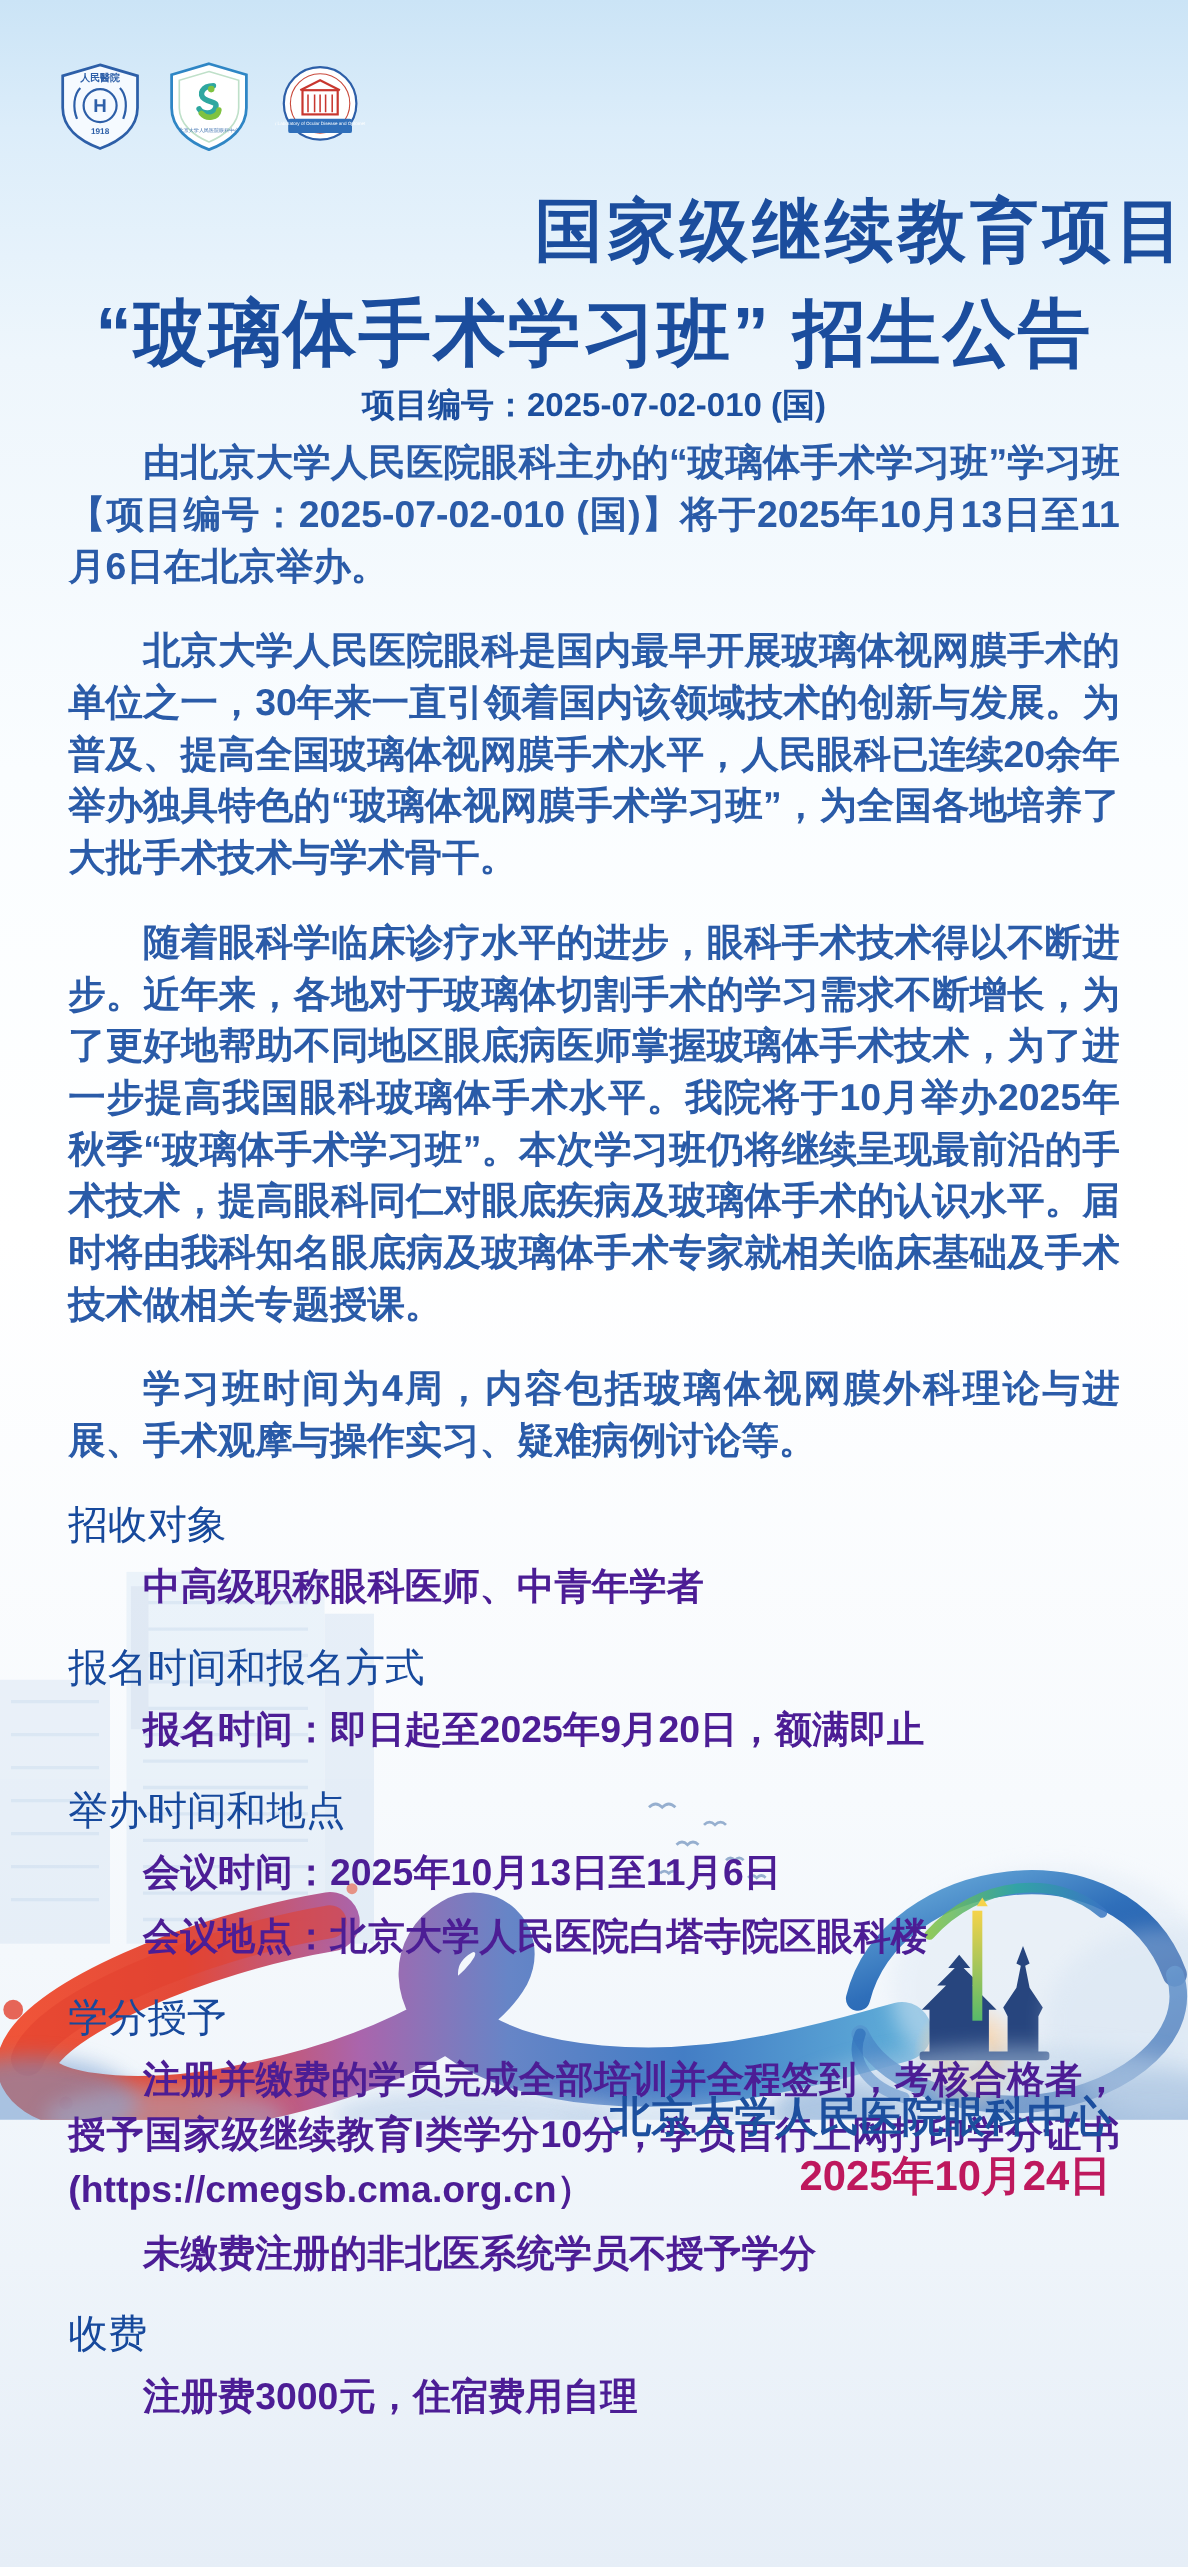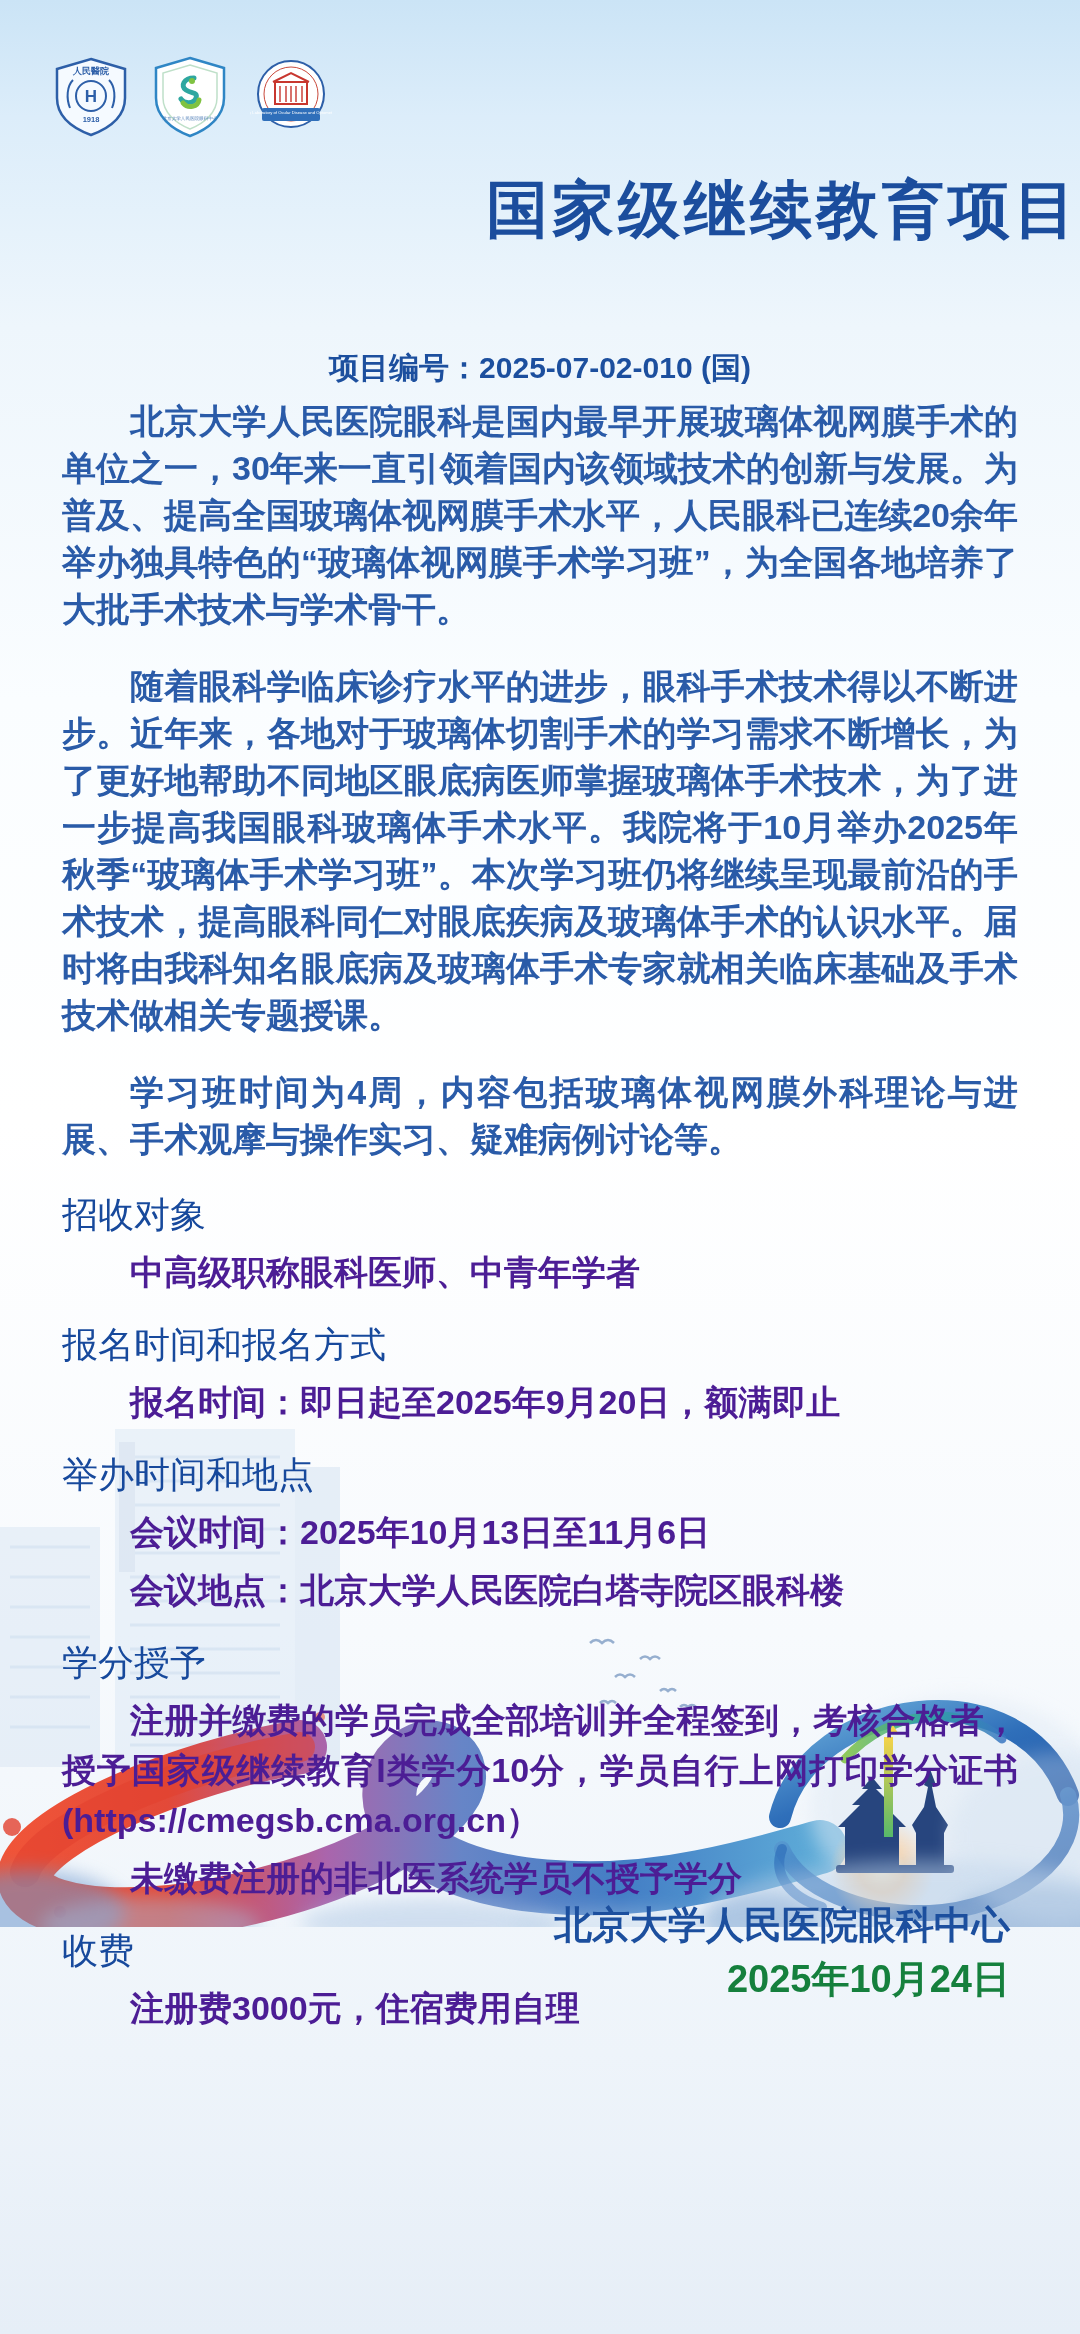--- a/index.html
+++ b/index.html
@@ -38,21 +38,21 @@
     font-weight:400;color:#17499c;
   }
   .sec-line{
     margin:0 0 8px 0;font-size:34px;line-height:50px;color:#4c1d95;
     font-weight:600;text-indent:2em;text-align:justify;
   }
 
   
   .signature{position:absolute;top:1898px;right:70px;text-align:right;z-index:3;}
   .signature .org{font-size:38px;font-weight:700;color:#1c4f9e;line-height:54px;}
-  .signature .date{font-size:38px;font-weight:700;color:#15803d;line-height:54px;}
+  .signature .date{font-size:38px;font-weight:700;color:#be185d;line-height:54px;}
 
   
   .decoration{position:absolute;left:0;bottom:0;width:1080px;height:520px;z-index:1;}
 </style>
 </head>
 <body>
 
 <div class="poster">
 
   <div class="logo-row">
@@ -80,23 +80,25 @@
       <circle cx="41" cy="38" r="27" fill="none" stroke="#c94a3c" stroke-width="1"></circle>
       <rect x="25" y="26" width="32" height="22" fill="none" stroke="#c8372f" stroke-width="2"></rect>
       <path d="M23 26 L41 17 L59 26" fill="none" stroke="#c8372f" stroke-width="2"></path>
       <path d="M30 30 V46 M36 30 V46 M41 30 V46 M46 30 V46 M52 30 V46" stroke="#c8372f" stroke-width="1.4"></path>
       <rect x="12" y="52" width="58" height="13" rx="2" fill="#2f6fba"></rect>
       <text x="41" y="58" text-anchor="middle" font-size="4.2" fill="#ffffff">Beijing Key Laboratory of Ocular Disease and Optometry Science</text>
     </svg>
   </div>
 
   <div class="title1">国家级继续教育项目</div>
+  <div class="title2">“玻璃体手术学习班” 招生公告</div>
   <div class="proj-no">项目编号：2025-07-02-010 (国)</div>
 
   <div class="content">
+    <p class="para">由北京大学人民医院眼科主办的“玻璃体手术学习班”学习班【项目编号：2025-07-02-010 (国)】将于2025年10月13日至11月6日在北京举办。</p>
     <p class="para">北京大学人民医院眼科是国内最早开展玻璃体视网膜手术的单位之一，30年来一直引领着国内该领域技术的创新与发展。为普及、提高全国玻璃体视网膜手术水平，人民眼科已连续20余年举办独具特色的“玻璃体视网膜手术学习班”，为全国各地培养了大批手术技术与学术骨干。</p>
     <p class="para">随着眼科学临床诊疗水平的进步，眼科手术技术得以不断进步。近年来，各地对于玻璃体切割手术的学习需求不断增长，为了更好地帮助不同地区眼底病医师掌握玻璃体手术技术，为了进一步提高我国眼科玻璃体手术水平。我院将于10月举办2025年秋季“玻璃体手术学习班”。本次学习班仍将继续呈现最前沿的手术技术，提高眼科同仁对眼底疾病及玻璃体手术的认识水平。届时将由我科知名眼底病及玻璃体手术专家就相关临床基础及手术技术做相关专题授课。</p>
     <p class="para">学习班时间为4周，内容包括玻璃体视网膜外科理论与进展、手术观摩与操作实习、疑难病例讨论等。</p>
 
     <div class="sec">
       <div class="sec-heading">招收对象</div>
       <p class="sec-line">中高级职称眼科医师、中青年学者</p>
     </div>
 
     <div class="sec">

